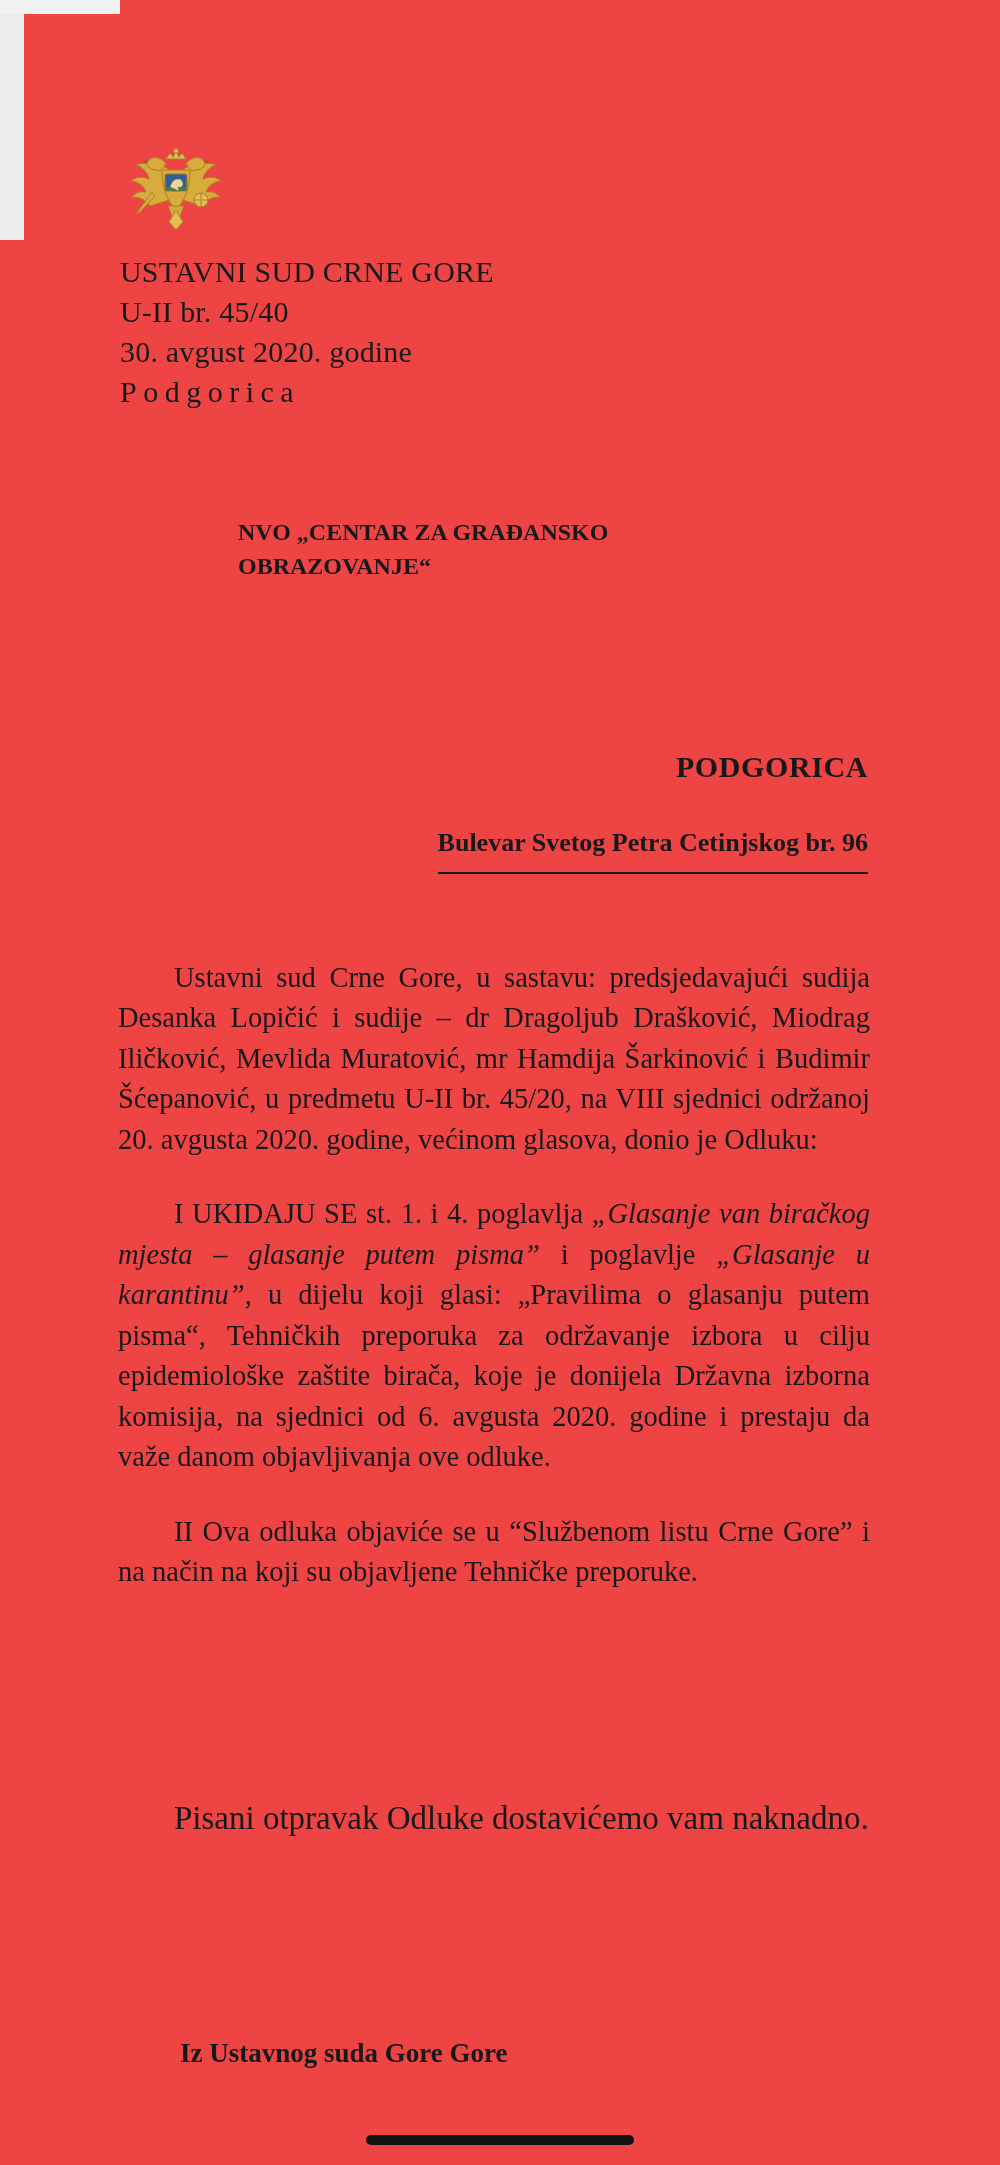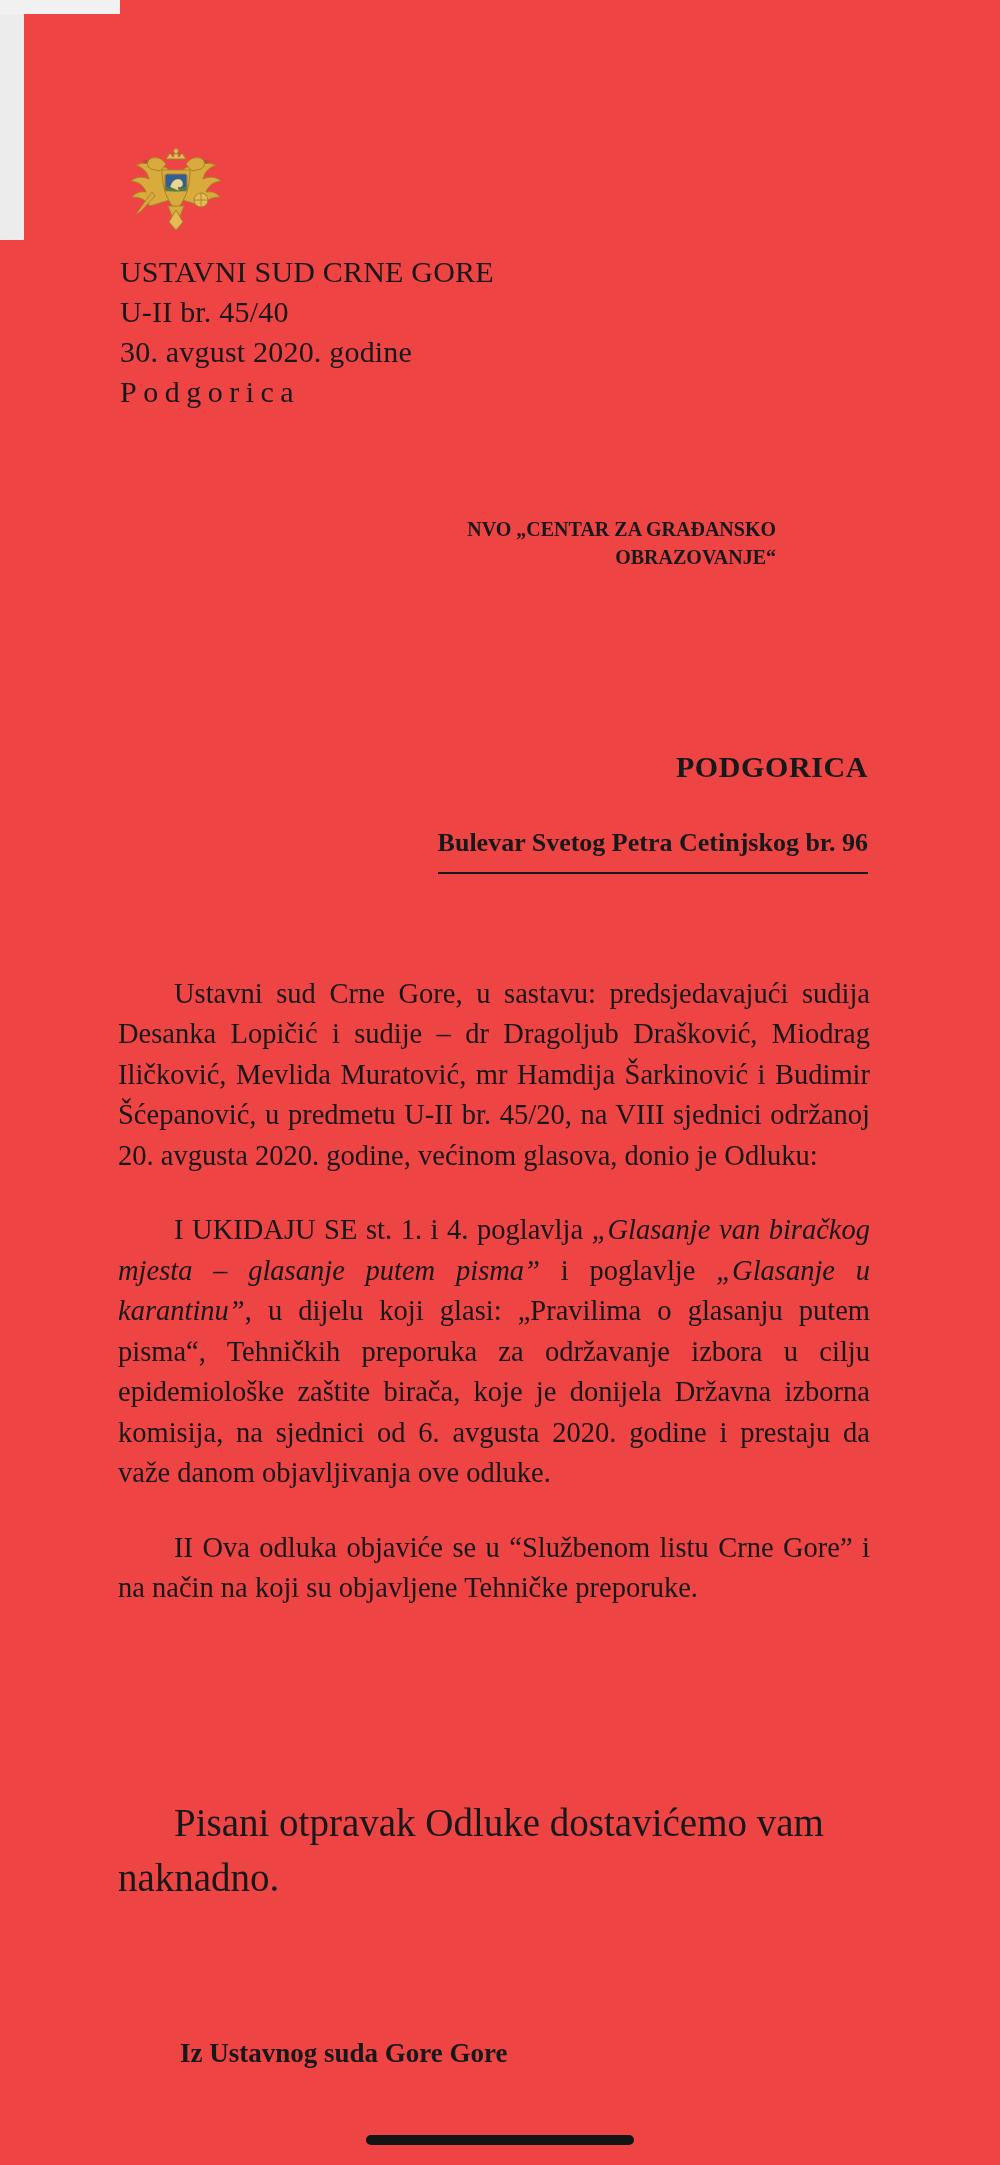--- a/index.html
+++ b/index.html
@@ -60,27 +60,27 @@
     font-size: 30px;
     line-height: 1.33;
     letter-spacing: .2px;
   }
   .header-block .hline { white-space: pre; }
   .header-city { letter-spacing: 6.5px; }
 
   
   .addressee {
     position: absolute;
-    left: 216px;
+    left: 238px;
     top: 515px;
     width: 560px;
     font-weight: bold;
-    font-size: 20px;
+    font-size: 24px;
     line-height: 1.42;
-    text-align: right;
+    text-align: left;
   }
   .addressee .line2 { display: block; }
 
   .recipient-city {
     position: absolute;
     left: 230px;
     top: 750px;
     width: 638px;
     text-align: right;
     font-weight: bold;
@@ -106,32 +106,32 @@
     position: absolute;
     left: 118px;
     top: 958px;
     width: 752px;
     font-size: 28.5px;
     line-height: 1.42;
     text-align: justify;
     text-justify: inter-word;
   }
   .body-block p {
-    margin: 16px 0 34px 0;
+    margin: 0 0 34px 0;
     text-indent: 56px;
   }
   .body-block b { font-weight: normal; }
   .body-block i { font-style: italic; }
 
   .closing {
     position: absolute;
     left: 118px;
     top: 1795px;
     width: 752px;
-    font-size: 39px;
+    font-size: 33px;
     line-height: 1.42;
     text-indent: 56px;
   }
 
   .signoff {
     position: absolute;
     left: 180px;
     top: 2038px;
     width: 600px;
     font-size: 27px;

